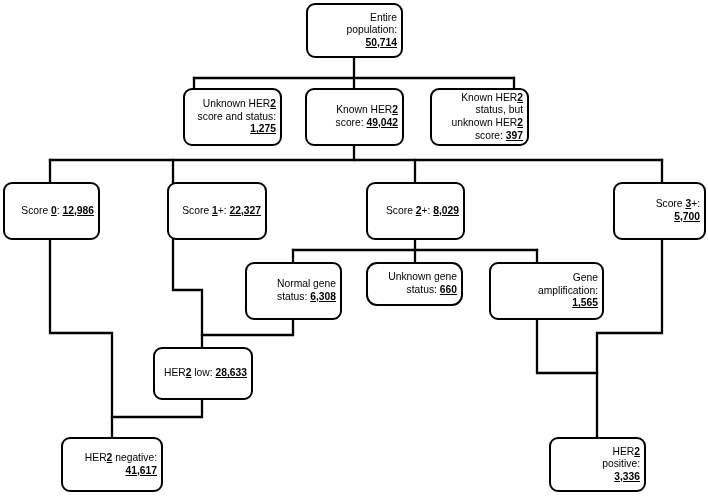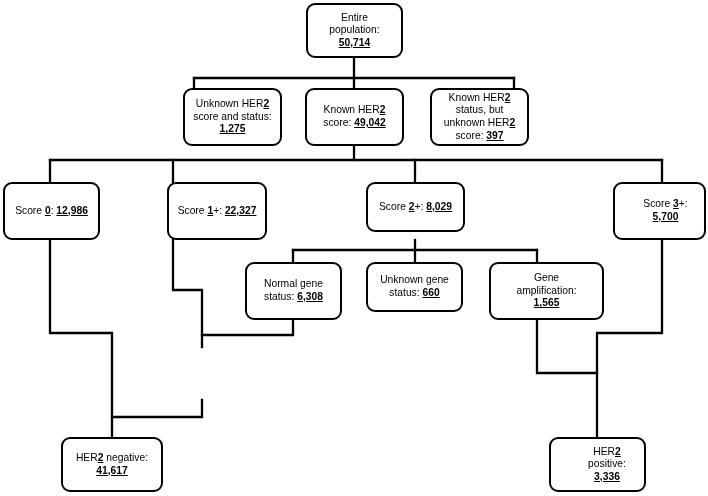--- a/index.html
+++ b/index.html
@@ -28,21 +28,21 @@
   }
   .node {
     position: absolute;
     box-sizing: border-box;
     border: 2.3px solid #000000;
     border-radius: 9px;
     background: #ffffff;
     display: flex;
     align-items: center;
     justify-content: center;
-    text-align: center;
+    text-align: right;
     line-height: 1.22;
     font-size: 10.3px;
     color: #000000;
     padding: 2px 4px;
   }
   .node .txt {
     display: block;
     width: 100%;
     white-space: pre-line;
   }
@@ -109,40 +109,43 @@
   </div>
 
   <div class="node" style="left:3px; top:182px; width:97px; height:58px;">
     <span class="txt">Score <b>0</b>: <b>12,986</b></span>
   </div>
 
   <div class="node" style="left:123px; top:182px; width:100px; height:58px;margin-left:44px;">
     <span class="txt">Score <b>1</b>+: <b>22,327</b></span>
   </div>
 
-  <div class="node" style="left:366px; top:182px; width:99px; height:50px;">
+  <div class="node" style="left:366px; top:182px; width:99px; height:58px;">
     <span class="txt">Score <b>2</b>+: <b>8,029</b></span>
   </div>
 
   <div class="node" style="left:613px; top:182px; width:93px; height:58px;padding-left:16px;">
     <span class="txt">Score <b>3</b>+: <b>5,700</b></span>
   </div>
 
   <div class="node" style="left:245px; top:262px; width:97px; height:58px;">
     <span class="txt">Normal gene<br>status: <b>6,308</b></span>
   </div>
 
-  <div class="node" style="left:366px; top:262px; width:97px; height:50px;">
+  <div class="node" style="left:366px; top:262px; width:97px; height:44px;border-radius:11px;">
     <span class="txt">Unknown gene<br>status: <b>660</b></span>
   </div>
 
   <div class="node" style="left:489px; top:262px; width:115px; height:58px;">
     <span class="txt">Gene<br>amplification:<br><b>1,565</b></span>
   </div>
 
+  <div class="node" style="left:153px; top:347px; width:100px; height:53px;">
+    <span class="txt">HER<b>2</b> low: <b>28,633</b></span>
+  </div>
 
   <div class="node" style="left:61px; top:437px; width:102px; height:55px;">
     <span class="txt">HER<b>2</b> negative:<br><b>41,617</b></span>
   </div>
 
   <div class="node" style="left:549px; top:437px; width:97px; height:55px;padding-left:23px;">
     <span class="txt">HER<b>2</b> positive:<br><b>3,336</b></span>
   </div>
 
 </div>

